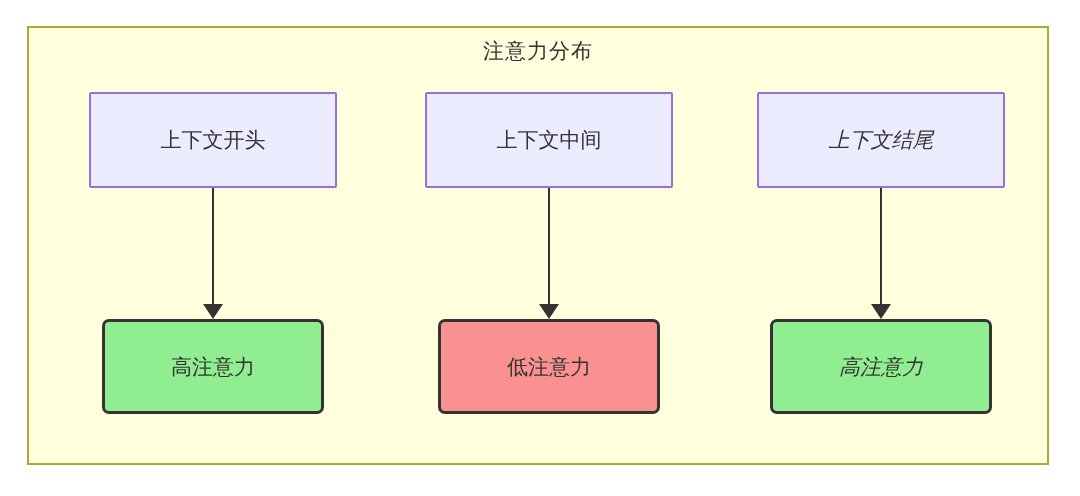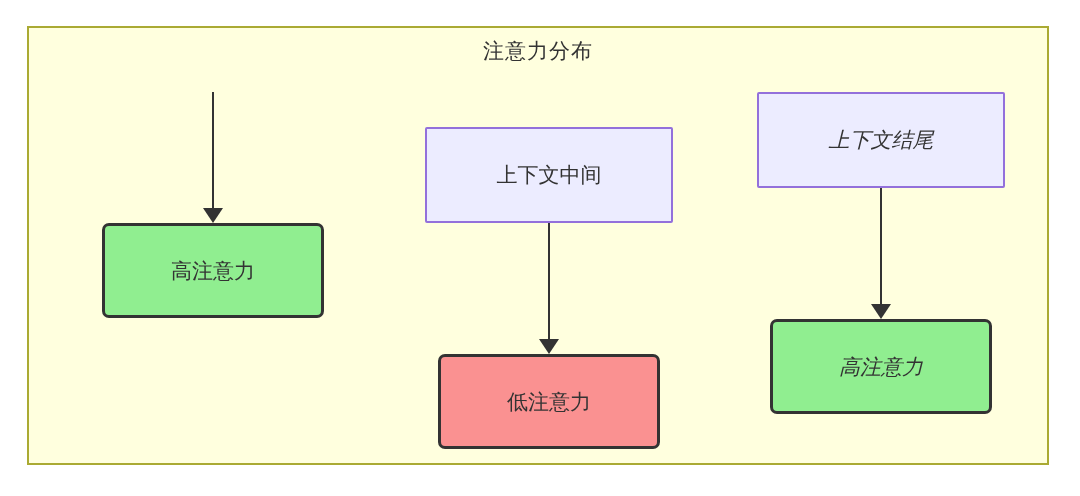--- a/index.html
+++ b/index.html
@@ -29,21 +29,21 @@
   }
   .flow-column {
     position: absolute;
     top: 64px;
     width: 250px;
     display: flex;
     flex-direction: column;
     align-items: center;
   }
   .col-0 { left: 59px; }
-  .col-1 { left: 395px; margin-top: 35px; }
+  .col-1 { left: 395px; }
   .col-2 { left: 727px; font-style: italic; }
   .node {
     box-sizing: border-box;
     display: flex;
     align-items: center;
     justify-content: center;
     font-size: 21px;
     color: #333333;
     text-align: center;
   }
@@ -80,20 +80,23 @@
   }
 </style>
 </head>
 <body>
 
 <div class="diagram-container">
 
   <div class="diagram-title">注意力分布</div>
 
   <div class="flow-column col-0">
+    <div class="node node-source">
+      <span>上下文开头</span>
+    </div>
     <div class="arrow">
       <div class="arrow-line"></div>
       <div class="arrow-head"></div>
     </div>
     <div class="node node-target fill-high">
       <span>高注意力</span>
     </div>
   </div>
 
   <div class="flow-column col-1">

